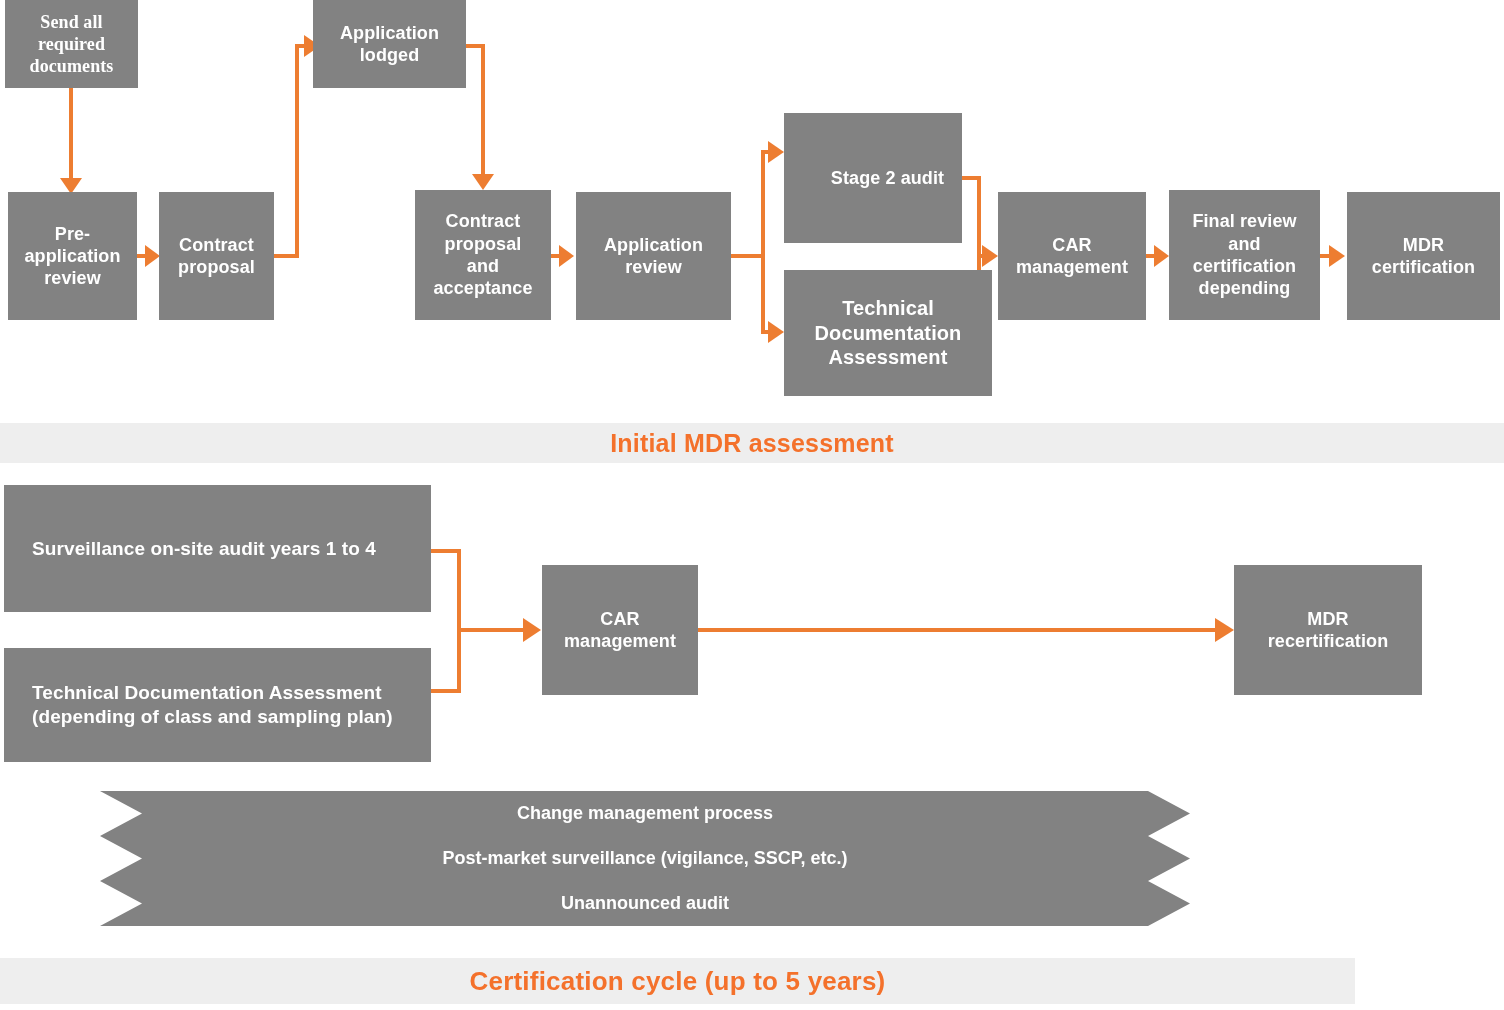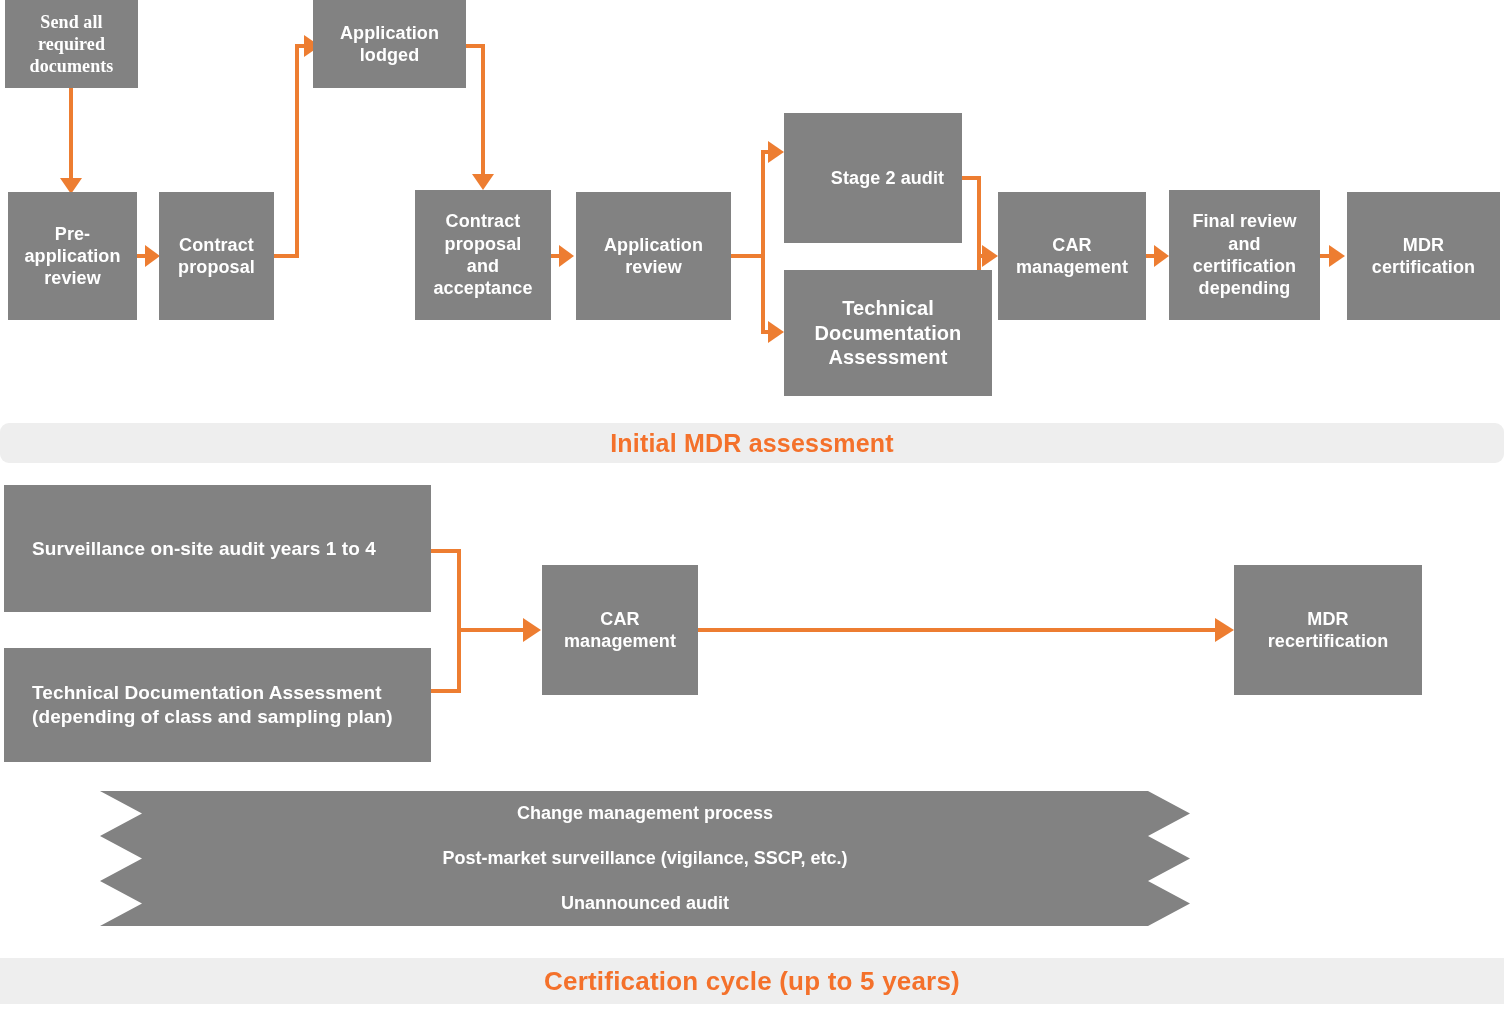--- a/index.html
+++ b/index.html
@@ -162,21 +162,21 @@
 management</div>
 
   <div class="node" style="left:1169px; top:190px; width:151px; height:130px; font-size:18px;">Final review
 and
 certification
 depending</div>
 
   <div class="node" style="left:1347px; top:192px; width:153px; height:128px; font-size:18px;">MDR
 certification</div>
 
-  <div class="band" style="left:0px; top:423px; width:1504px; height:40px;border-radius:9px;">
+  <div class="band" style="left:0px; top:423px; width:1504px; height:40px;">
     <span class="band-label" style="font-size:25px;">Initial MDR assessment</span>
   </div>
 
   <div class="node left-align" style="left:4px; top:485px; width:427px; height:127px; font-size:19px;">Surveillance on-site audit years 1 to 4</div>
 
   <div class="node left-align" style="left:4px; top:648px; width:427px; height:114px; font-size:19px;">Technical Documentation Assessment
 (depending of class and sampling plan)</div>
 
   <div class="node" style="left:542px; top:565px; width:156px; height:130px; font-size:18px;">CAR
 management</div>
@@ -198,17 +198,17 @@
     <span class="chevron-label" style="font-size:18px;">Post-market surveillance (vigilance, SSCP, etc.)</span>
   </div>
 
   <div class="chevron-wrap" style="left:100px; top:881px; width:1090px; height:45px;">
     <svg width="1090" height="45" viewBox="0 0 1090 45">
       <polygon points="0,0 1048,0 1090,22.5 1048,45 0,45 42,22.5" fill="#828282"></polygon>
     </svg>
     <span class="chevron-label" style="font-size:18px;">Unannounced audit</span>
   </div>
 
-  <div class="band" style="left:0px; top:958px; width:1504px; height:46px;">
+  <div class="band" style="left:0px; top:958px; width:1355px; height:46px;">
     <span class="band-label" style="font-size:26px;">Certification cycle (up to 5 years)</span>
   </div>
 
 </div>
 
 </body></html>

